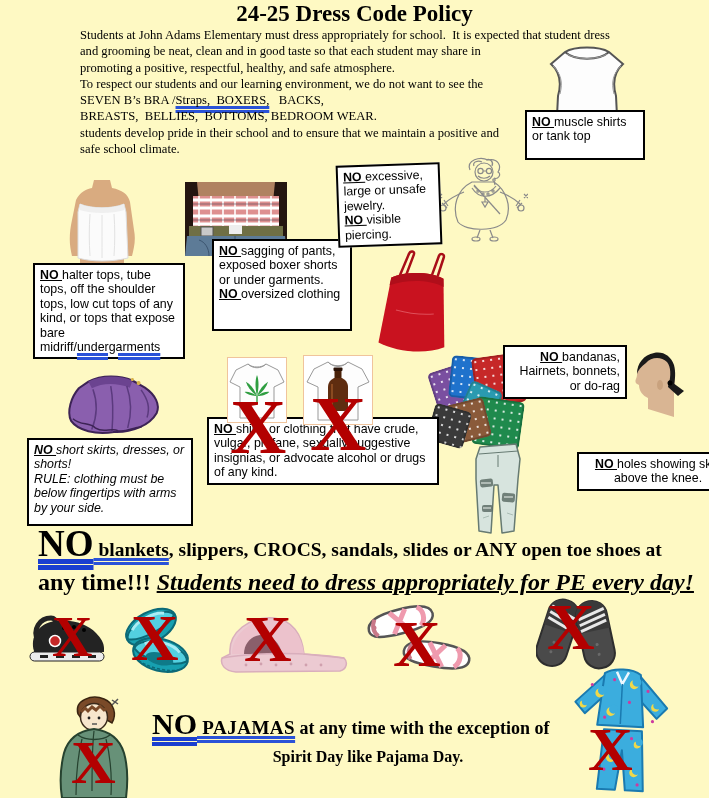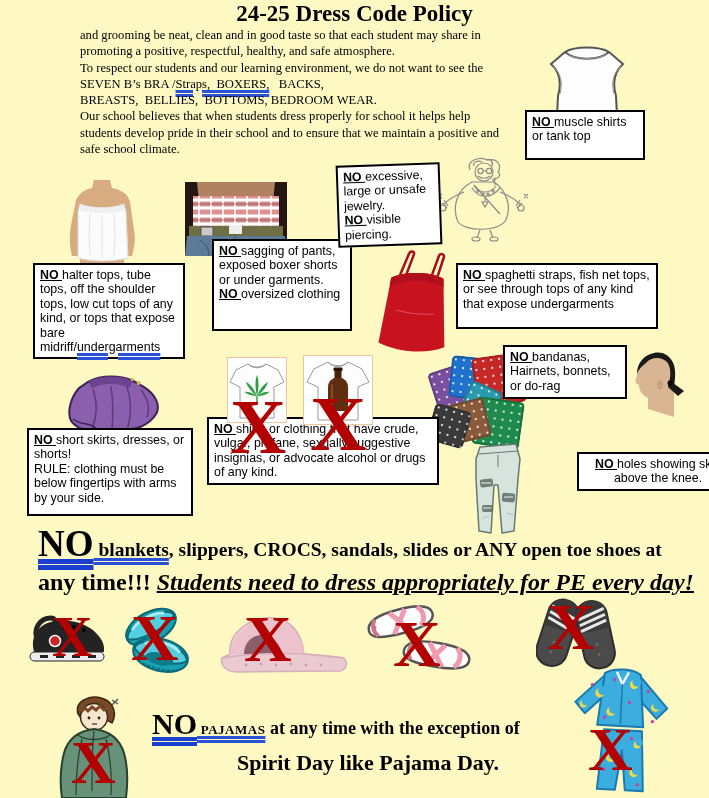--- a/index.html
+++ b/index.html
@@ -22,46 +22,46 @@
   .blue-dbl{text-decoration-line:underline;text-decoration-style:double;
             text-decoration-color:#2a52d8;text-decoration-thickness:3px;text-underline-offset:2px;}
   #footwear-heading{left:38px;top:524px;width:665px;font-weight:bold;z-index:1;}
   #footwear-heading .l1{font-size:19.5px;line-height:40px;white-space:pre;}
   #footwear-heading .l1 .big-no{font-size:37px;}
   #footwear-heading .l2{font-size:24px;line-height:24px;white-space:pre;}
   .pe-italic{font-style:italic;text-decoration:underline;text-decoration-thickness:2px;}
   #pajama-heading{left:152px;top:708px;width:432px;font-weight:bold;z-index:1;}
   #pajama-heading .l1{font-size:18px;line-height:32px;white-space:pre;}
   #pajama-heading .l1 .big-no{font-size:30px;text-decoration-thickness:4px;}
-  #pajama-heading .pj{font-size:13px;letter-spacing:.5px;}
-  #pajama-heading .l2{font-size:22px;text-align:center;margin-top:4px;}
+  #pajama-heading .pj{font-size:19px;letter-spacing:.5px;}
+  #pajama-heading .l2{font-size:16px;text-align:center;margin-top:4px;}
   
   .xmark{position:absolute;z-index:5;color:#b30000;font-family:"Liberation Serif",serif;
          font-weight:bold;line-height:1;}
   
   .img{position:absolute;z-index:1;}
   .tee-frame{position:absolute;z-index:3;background:#fff;border:1px solid #f0c49c;}
   .bandana{position:absolute;border-radius:5px;
            background-image:radial-gradient(#ffffffcf 1.1px,transparent 1.4px);
            background-size:8px 8px;box-shadow:inset 0 0 0 2px rgba(0,0,0,.18);}
 </style>
 </head>
 <body>
 
 <div id="page">
 
   <div class="abs" id="title">24-25 Dress Code Policy</div>
 
   <div class="abs" id="intro">
+    <div class="iline">Students at John Adams Elementary must dress appropriately for school.  It is expected that student dress</div>
     <div class="iline">and grooming be neat, clean and in good taste so that each student may share in</div>
     <div class="iline">promoting a positive, respectful, healthy, and safe atmosphere.</div>
     <div class="iline">To respect our students and our learning environment, we do not want to see the</div>
     <div class="iline"><span>SEVEN B’s BRA /</span><span class="blue-link">Straps,  BOXERS,</span><span>   BACKS,</span></div>
     <div class="iline">BREASTS,  BELLIES,  BOTTOMS, BEDROOM WEAR.</div>
-    <div class="iline">Our school believes that when students dress properly for school it helps help</div>
     <div class="iline">students develop pride in their school and to ensure that we maintain a positive and</div>
     <div class="iline">safe school climate.</div>
   </div>
 
   <div class="img" style="left:537px;top:44px;width:100px;height:72px;">
     <svg width="100" height="72" viewBox="0 0 100 72">
       <path d="M28,8 C38,2 62,2 72,8 L86,20 C77,28 75,38 79,52 L80,72 L20,72 L21,52 C25,38 23,28 14,20 Z" fill="#fdfdfd" stroke="#555" stroke-width="2"></path>
       <path d="M28,8 C38,17 62,17 72,8" fill="none" stroke="#555" stroke-width="2"></path>
       <path d="M30,10 C39,16 61,16 70,10" fill="none" stroke="#999" stroke-width="1"></path>
       <path d="M16,22 C24,30 26,38 23,50" fill="none" stroke="#999" stroke-width="1"></path>
@@ -142,35 +142,32 @@
 
   <div class="img" style="left:377px;top:250px;width:76px;height:102px;transform:rotate(6deg);">
     <svg width="76" height="102" viewBox="0 0 76 102">
       <path d="M20,28 L27,5 C28,1 33,1 32,5 L26,28" fill="none" stroke="#a80e18" stroke-width="2.5"></path>
       <path d="M52,24 L57,4 C58,0 63,1 62,5 L58,24" fill="none" stroke="#a80e18" stroke-width="2.5"></path>
       <path d="M12,30 C26,22 52,20 64,26 L72,94 C52,104 24,103 6,96 Z" fill="#c9121f"></path>
       <path d="M12,30 C26,22 52,20 64,26 L65,34 C50,28 28,30 11,38 Z" fill="#b00e1a"></path>
       <path d="M20,62 C32,64 46,64 58,62" stroke="#e86a74" stroke-width="1" fill="none" opacity=".7"></path>
     </svg>
   </div>
-  <div class="box" style="left:456px;top:263px;width:188px;min-height:56px;">
-    <span class="no">NO </span><span>spaghetti straps, fish net tops, or see through tops of any kind that expose undergarments</span>
-  </div>
 
   <div class="img" style="left:60px;top:372px;width:104px;height:64px;transform:rotate(-4deg);">
     <svg width="104" height="64" viewBox="0 0 104 64">
       <path d="M30,8 C44,2 62,4 74,10 L86,18 C96,26 100,36 96,44 C88,56 70,62 52,60 C34,62 16,56 10,46 C6,36 12,22 20,14 Z" fill="#8a5fae" stroke="#3d2355" stroke-width="2"></path>
       <path d="M30,8 C44,2 62,4 74,10 L71,17 C58,11 44,10 33,15 Z" fill="#6b4390"></path>
       <path d="M34,16 C38,30 36,44 30,56 M52,14 C54,30 52,46 50,60 M68,15 C72,30 70,46 66,57 M82,20 C88,30 90,38 86,48" stroke="#5b3a7e" stroke-width="1.5" fill="none"></path>
       <path d="M12,44 C20,52 28,48 34,55 C42,61 50,55 56,59 C64,62 72,56 80,57" stroke="#3d2355" stroke-width="1.5" fill="none"></path>
       <circle cx="80" cy="13" r="2" fill="#d8b24a"></circle>
         <circle cx="74" cy="9" r="1.6" fill="#d8b24a"></circle>
     </svg>
   </div>
-  <div class="box" style="left:27px;top:428px;width:152px;min-height:78px;">
+  <div class="box" style="left:27px;top:438px;width:152px;min-height:78px;font-style:italic;">
     <span class="no">NO </span><span>short skirts, dresses, or shorts!</span><br>
     <span>RULE: clothing must be below fingertips with arms by your side.</span>
   </div>
 
   <div class="box" style="left:207px;top:417px;width:218px;min-height:52px;">
     <span class="no">NO </span><span>shirts or clothing that have crude, vulgar, profane, sexually suggestive insignias, or advocate alcohol or drugs of any kind.</span>
   </div>
   <div class="tee-frame" style="left:227px;top:357px;width:58px;height:64px;">
     <svg width="58" height="64" viewBox="0 0 58 64">
       <path d="M20,6 L8,12 L2,24 L12,29 L12,60 L46,60 L46,29 L56,24 L50,12 L38,6 C33,11 25,11 20,6 Z" fill="#fdfdfd" stroke="#999"></path>
@@ -200,21 +197,21 @@
 
   <div class="img" style="left:430px;top:355px;width:100px;height:96px;">
     <div class="bandana" style="left:2px;top:12px;width:40px;height:40px;background-color:#7a4fa0;transform:rotate(-18deg);"></div>
     <div class="bandana" style="left:20px;top:2px;width:42px;height:42px;background-color:#1f72cc;transform:rotate(6deg);"></div>
     <div class="bandana" style="left:44px;top:0px;width:50px;height:50px;background-color:#c62828;transform:rotate(-8deg);"></div>
     <div class="bandana" style="left:34px;top:30px;width:34px;height:34px;background-color:#2a9ab0;transform:rotate(24deg);"></div>
     <div class="bandana" style="left:44px;top:44px;width:48px;height:48px;background-color:#1f8a4d;transform:rotate(8deg);"></div>
     <div class="bandana" style="left:18px;top:46px;width:40px;height:40px;background-color:#8a5a3a;transform:rotate(-14deg);"></div>
     <div class="bandana" style="left:0px;top:52px;width:38px;height:38px;background-color:#3a3a3a;transform:rotate(16deg);"></div>
   </div>
-  <div class="box" style="left:503px;top:345px;width:110px;min-height:44px;">
+  <div class="box" style="left:503px;top:345px;width:110px;min-height:44px;text-align:right;">
     <span class="no">NO </span><span>bandanas, Hairnets, bonnets, or do-rag</span>
   </div>
   <div class="img" style="left:624px;top:347px;width:64px;height:70px;">
     <svg width="64" height="70" viewBox="0 0 64 70">
       <path d="M30,7 C19,10 13,19 13,28 C13,31 11,32.5 11.5,35 C12,37 14,37.5 15,38 C15,44 19,49 24,51 L24,62 L50,70 L50,40 C52,30 50,18 44,12 C40,8 35,6 30,7 Z" fill="#d9b593"></path>
       <path d="M13,27 C13,16 20,8 30,6 C39,4 47,9 50,18 C52,25 51,33 50,39 L45,37 C47,28 47,20 43,15 C37,9 27,10 22,16 C17,20 14,23 13,27 Z" fill="#1a1a1a"></path>
       <path d="M45,33 L60,44 L54,49 L44,40 Z" fill="#1a1a1a"></path>
       <circle cx="46" cy="36" r="2.5" fill="#000"></circle>
       <ellipse cx="36" cy="38" rx="3" ry="5" fill="#c9a27e"></ellipse>
     </svg>

